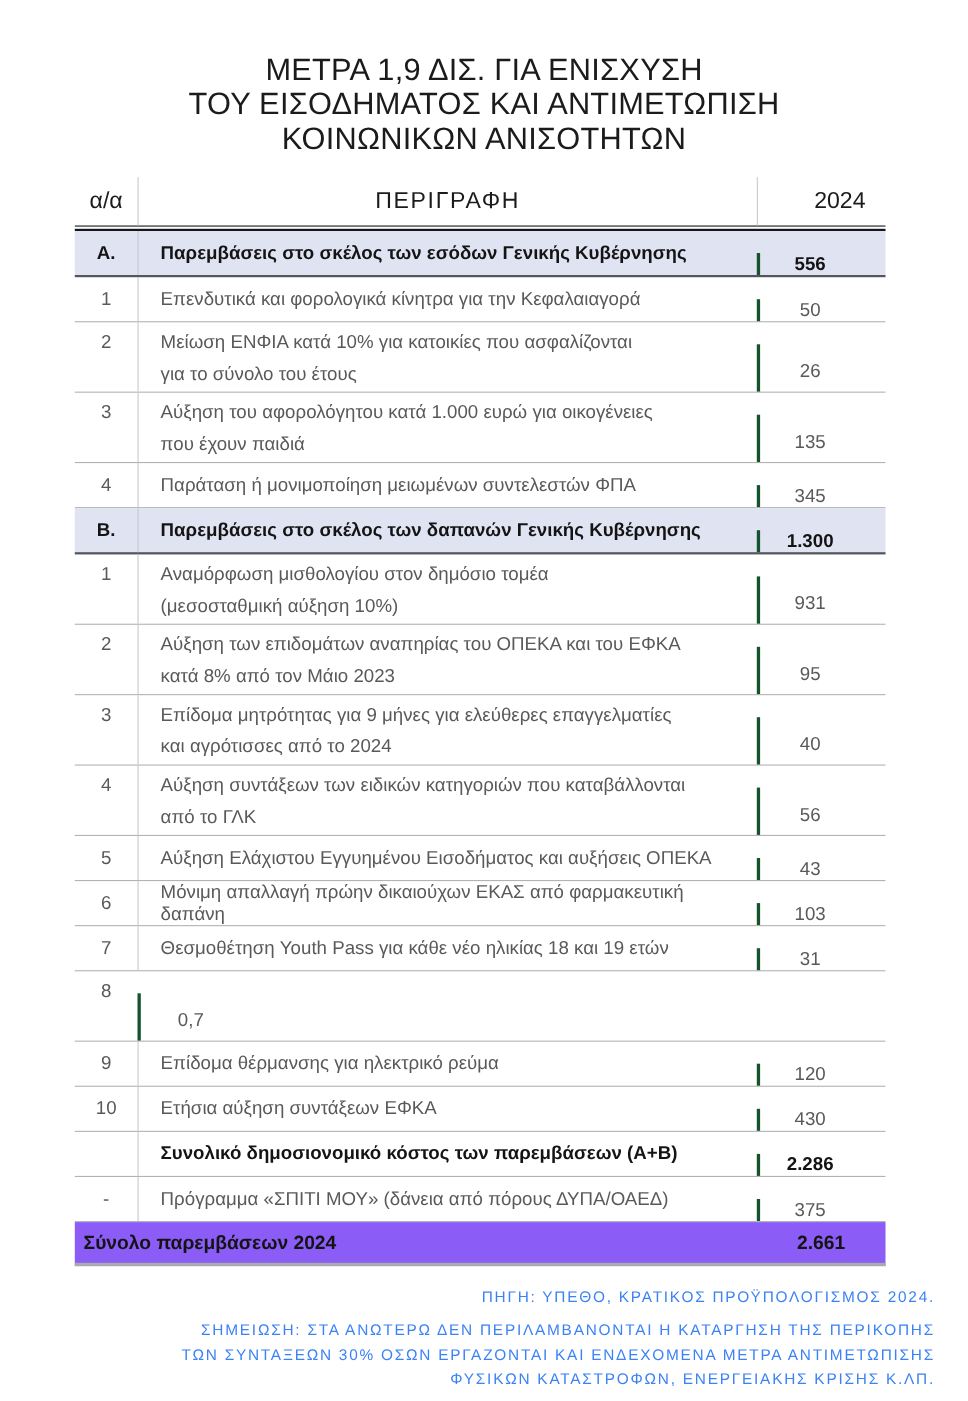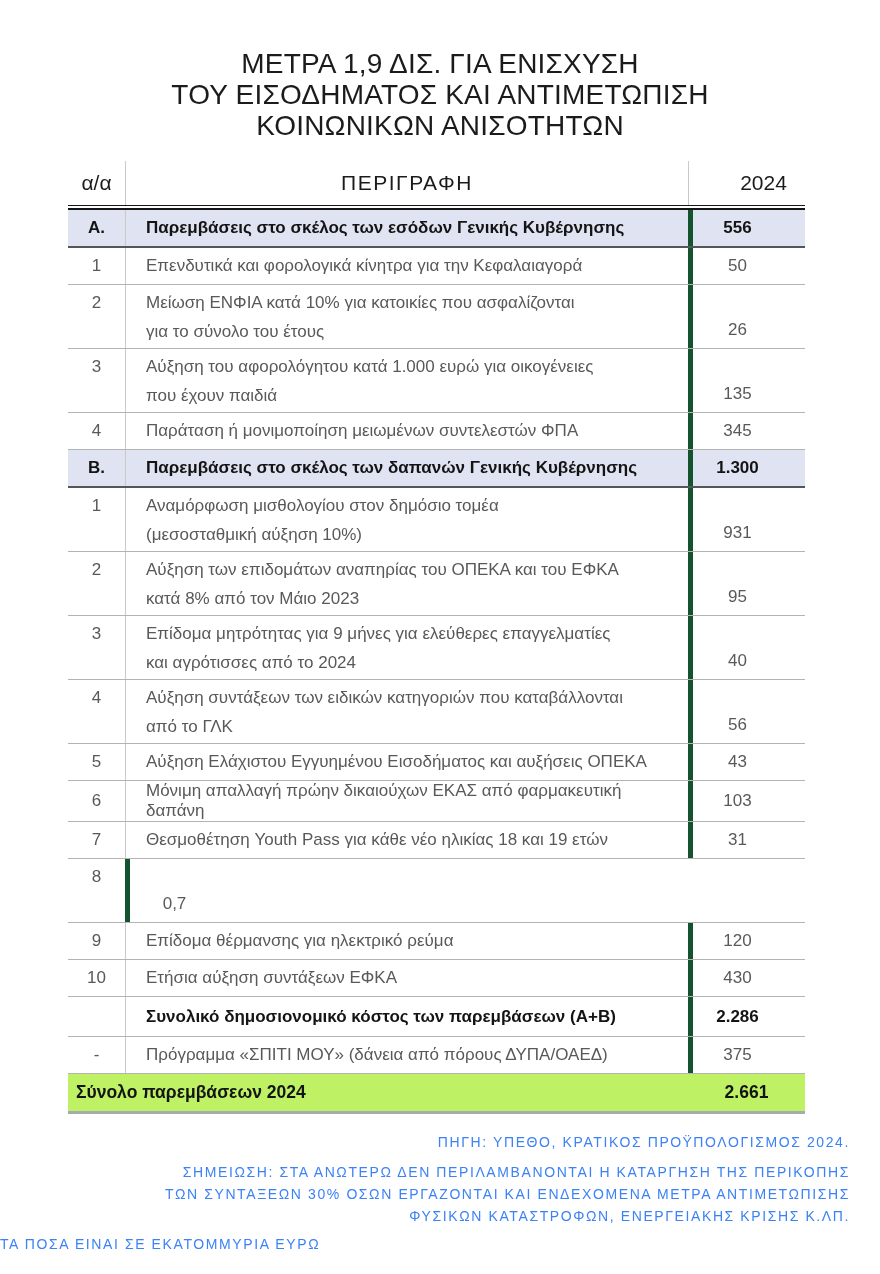--- a/index.html
+++ b/index.html
@@ -44,38 +44,38 @@
   .row {
     display: flex;
     border-bottom: 1px solid #b3b3b3;
     min-height: 37px;
     color: #58595b;
     font-size: 17px;
   }
   .ci { width: 57px; display: flex; align-items: center; justify-content: center; }
   .cd { width: 563px; border-left: 1px solid #c9c9c9; padding: 0 10px 0 20px;
         display: flex; flex-direction: column; justify-content: center; }
-  .cv { width: 94px; border-left: 5px solid #14532d;
-        display: flex; flex-direction: column; align-items: center; justify-content: center; }
+  .cv { width: 94px; border-left: 3px solid #14532d;
+        display: flex; flex-direction: column; align-items: center; justify-content: center; margin-top: 20px; }
   .row.two { min-height: 64px; }
   .row.two .cd { line-height: 29px; }
   .row.two .ci { align-items: flex-start; padding-top: 8px; }
   .row.two .cv { justify-content: flex-end; padding-bottom: 8px; }
   .row.section {
     background: #e0e4f2;
     border-bottom: 2px solid #55565c;
     min-height: 38px;
     color: #141414;
     font-weight: bold;
   }
   .row.grand { min-height: 40px; color: #141414; font-weight: bold; }
   .total-bar {
     width: 737px;
     height: 40px;
-    background: #bef264;
+    background: #8b5cf6;
     border-bottom: 3px solid #a6abae;
     display: flex;
     align-items: center;
     color: #141414;
     font-weight: bold;
     font-size: 17.5px;
   }
   .total-bar .label { flex: 1; padding-left: 8px; }
   .total-bar .value { width: 117px; text-align: center; }
   .footer { color: #3b82f6; font-size: 14px; letter-spacing: 1.6px; }

